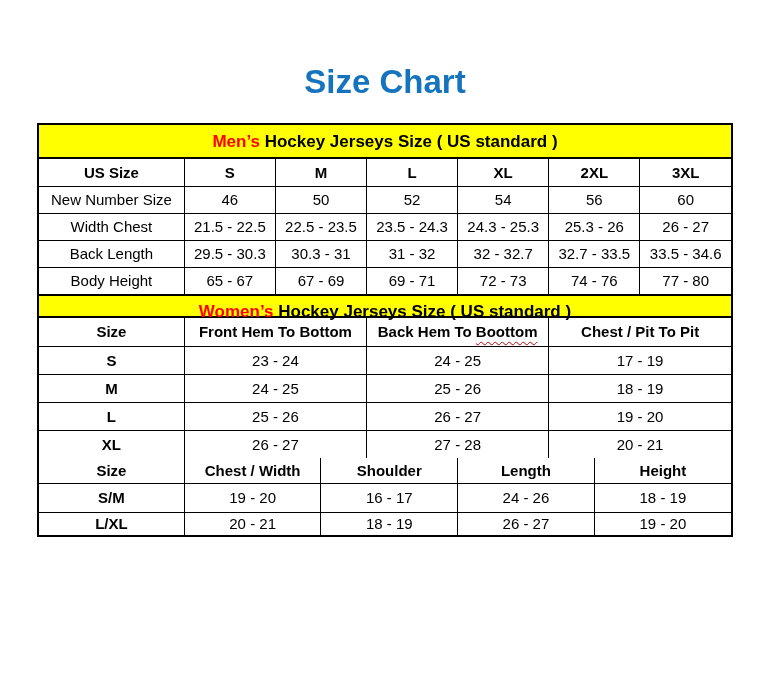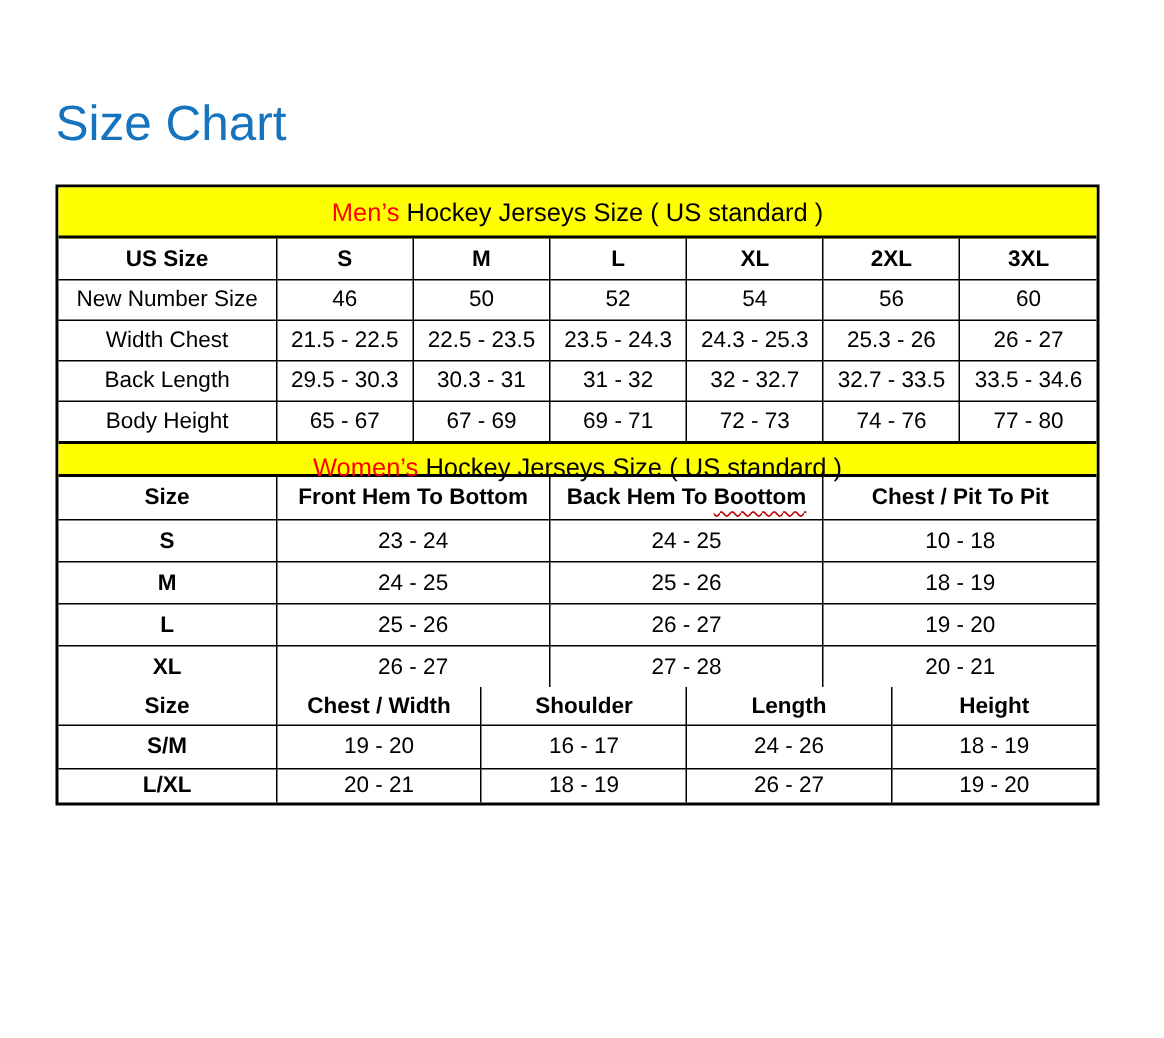--- a/index.html
+++ b/index.html
@@ -6,37 +6,37 @@
   html, body { background: #ffffff; }
   body {
     width: 776px; height: 692px;
     font-family: "Liberation Sans", sans-serif;
     color: #000;
   }
   .page { position: relative; width: 776px; height: 692px; overflow: hidden; background: #fff; }
 
   .page-title {
     position: absolute; top: 63px; left: 37px; width: 696px;
-    text-align: left;
-    font-size: 33px; font-weight: 400;
+    text-align: center;
+    font-size: 33px; font-weight: 700;
     color: var(--c-title, #1673BD);
   }
 
   .chart {
     position: absolute; left: 37px; top: 123px; width: 696px;
     border: 2px solid var(--c-border, #000);
     background: #fff;
   }
 
   .banner {
     background: var(--c-banner_bg, #FFFF00);
     border-bottom: 2px solid var(--c-border, #000);
     height: 34px; line-height: 34px;
     text-align: center;
-    font-size: 17px; font-weight: 400;
+    font-size: 17px; font-weight: 700;
     white-space: nowrap;
   }
   .banner.mid { border-top: 2px solid var(--c-border, #000); height: 24px; line-height: 32px; }
   .banner .hl { color: var(--c-banner_highlight, #FF0000); }
 
   table.sizes {
     width: 100%;
     border-collapse: collapse;
     table-layout: fixed;
     font-size: 15px;
@@ -165,21 +165,21 @@
         <th>
           <span>Back Hem To</span>
           <span class="misspelled">Boottom</span>
         </th>
         <th>Chest / Pit To Pit</th>
       </tr>
       <tr>
         <td class="bold-label">S</td>
         <td>23 - 24</td>
         <td>24 - 25</td>
-        <td>10 - 18</td>
+        <td>17 - 19</td>
       </tr>
       <tr>
         <td class="bold-label">M</td>
         <td>24 - 25</td>
         <td>25 - 26</td>
         <td>18 - 19</td>
       </tr>
       <tr>
         <td class="bold-label">L</td>
         <td>25 - 26</td>

